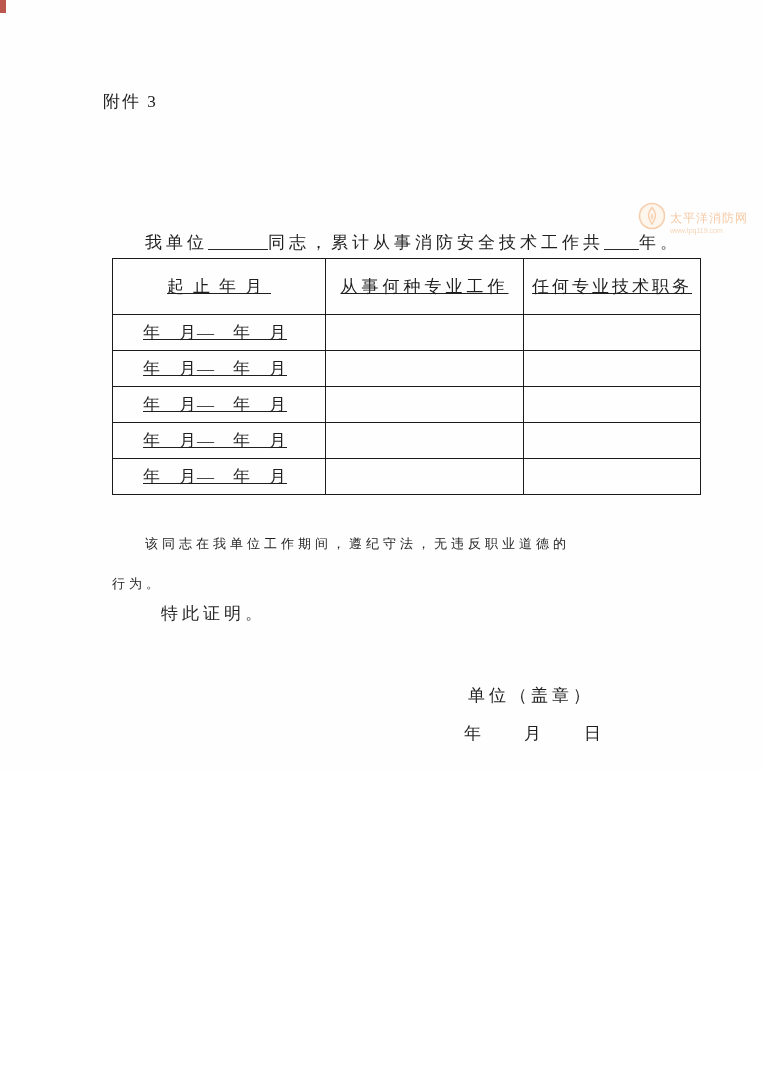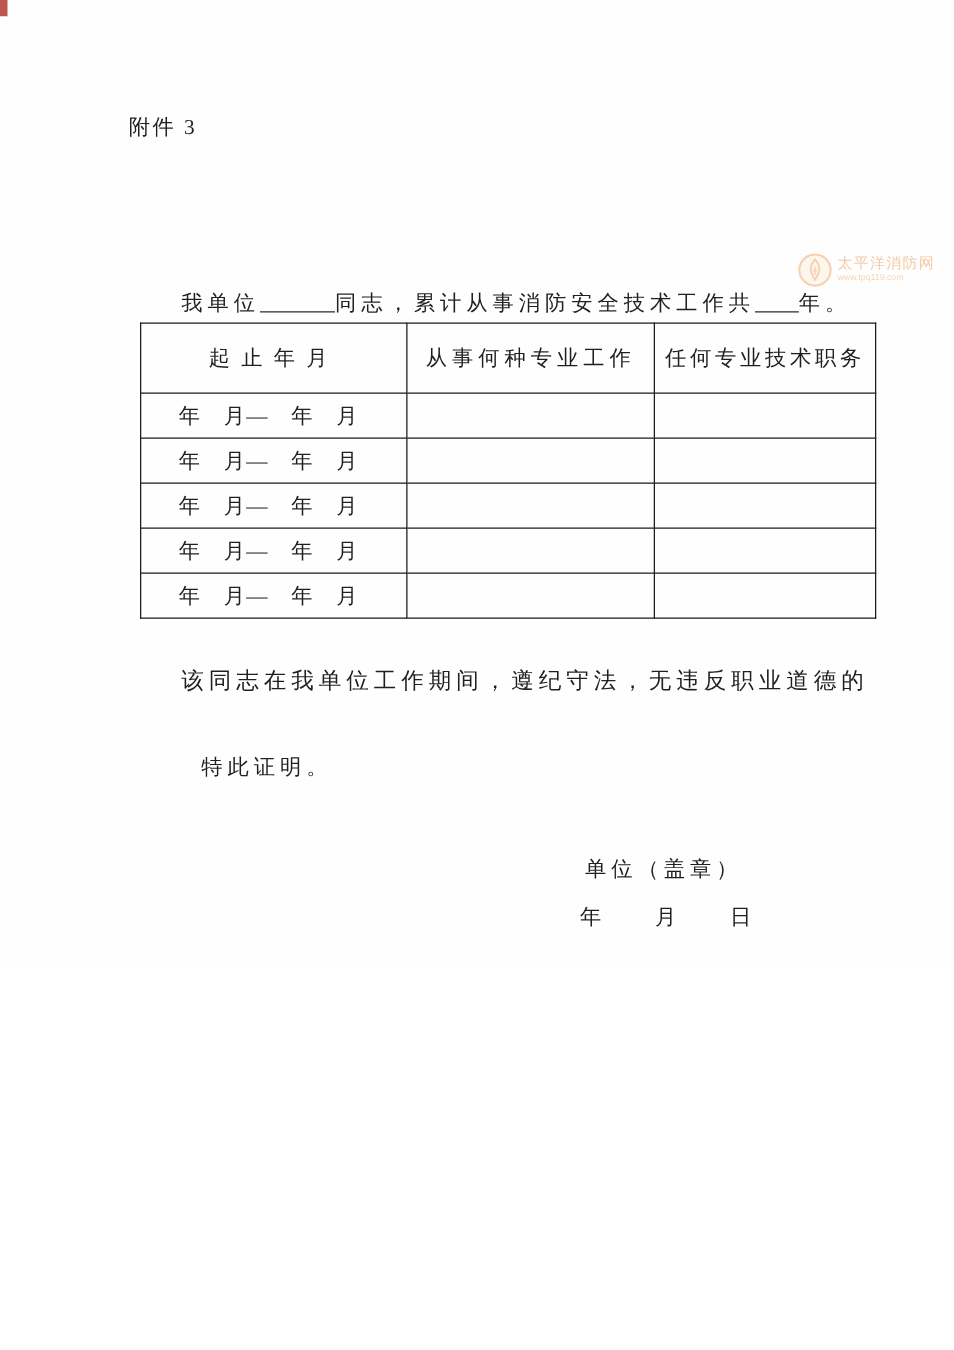--- a/index.html
+++ b/index.html
@@ -35,21 +35,21 @@
     text-align: center;
     font-size: 29px;
     font-weight: bold;
     letter-spacing: 3px;
   }
   .watermark {
     position: absolute;
     left: 638px; top: 202px;
     width: 122px;
     display: flex;
-    align-items: flex-start;
+    align-items: flex-end;
     opacity: 0.55;
   }
   .watermark .wm-text { margin-left: 4px; }
   .watermark .wm-name {
     font-size: 12px;
     color: #ec9f5e;
     letter-spacing: 1px;
     font-family: "Liberation Sans", sans-serif;
     white-space: nowrap;
   }
@@ -83,37 +83,38 @@
     border-collapse: collapse;
     table-layout: fixed;
   }
   .work-table col.c1 { width: 213px; }
   .work-table col.c2 { width: 198px; }
   .work-table col.c3 { width: 177px; }
   .work-table th, .work-table td {
     border: 1.6px solid #1b1b1b;
     font-weight: normal;
     font-size: 17px;
+    text-decoration: underline;
   }
   .work-table thead th { height: 56px; text-align: center; }
   .work-table th.h1 { letter-spacing: 9px; }
   .work-table th.h2 { letter-spacing: 4px; }
   .work-table th.h3 { letter-spacing: 3px; }
   .work-table tbody td { height: 36px; }
   .work-table td.period {
     text-align: left;
     padding-left: 30px;
     letter-spacing: 1px;
     white-space: nowrap;
   }
   .body-paragraph {
     position: absolute;
     left: 112px; top: 524px;
     width: 600px;
-    font-size: 18px;
+    font-size: 13px;
     letter-spacing: 4px;
     line-height: 40px;
     white-space: nowrap;
   }
   .body-paragraph .line1 { text-indent: 33px; }
   .closing {
     position: absolute;
     left: 128px; top: 602px;
     font-size: 17px;
     letter-spacing: 4px;
@@ -208,20 +209,21 @@
       <tr>
         <td class="period">年　月—　年　月</td>
         <td></td>
         <td></td>
       </tr>
     </tbody>
   </table>
 
   <div class="body-paragraph">
     <div class="line1">该同志在我单位工作期间，遵纪守法，无违反职业道德的</div>
+    <div class="line2">行为。</div>
   </div>
 
   <div class="closing">特此证明。</div>
 
   <div class="sig-unit">单位（盖章）</div>
 
   <div class="sig-date">年　　月　　日</div>
 
   <div class="page-number">10</div>
 

